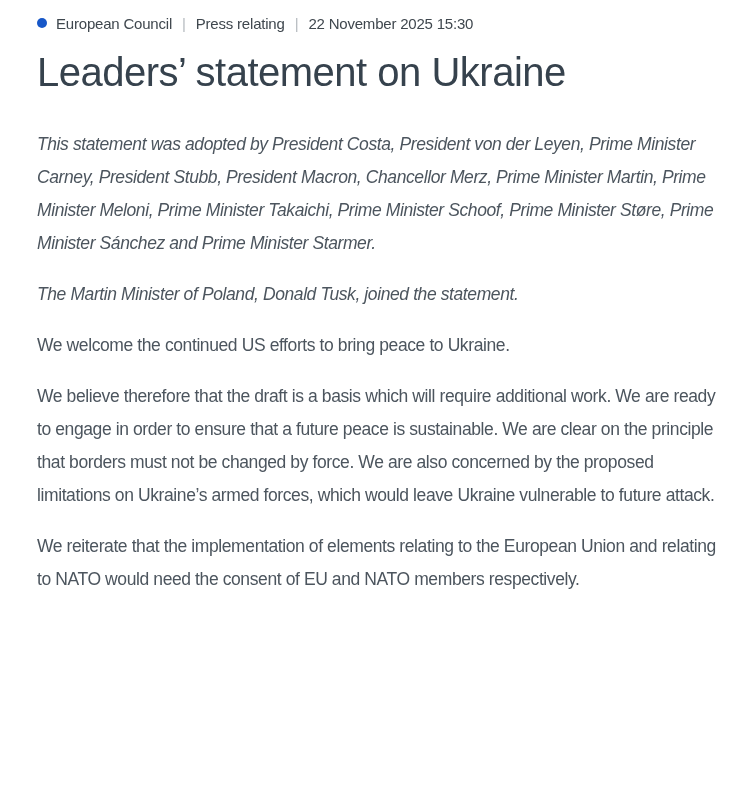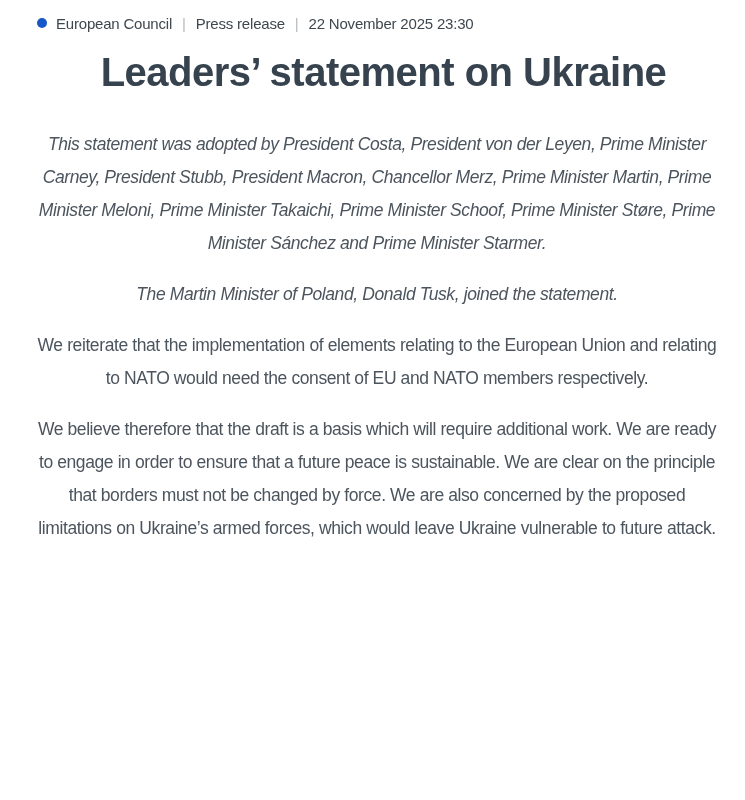--- a/index.html
+++ b/index.html
@@ -9,21 +9,20 @@
   }
   .page {
     position: relative;
     width: 745px;
     height: 624px;
     background: #ffffff;
     font-family: "Liberation Sans", "DejaVu Sans", sans-serif;
     box-sizing: border-box;
     padding: 13px 15px 0 37px;
     overflow: hidden;
-    text-align: center;
   }
   .meta {
     display: flex;
     align-items: center;
     gap: 9px;
     font-size: 15px;
     color: #3f474e;
     letter-spacing: -0.2px;
     height: 20px;
   }
@@ -37,21 +36,21 @@
   }
   .meta .sep {
     color: #b5babf;
     font-weight: 300;
     padding: 0 1px;
   }
   h1.title {
     margin: 15px 0 32px 0;
     font-size: 40px;
     line-height: 1.2;
-    font-weight: 700;
+    font-weight: 400;
     color: #36424d;
     letter-spacing: -0.5px;
   }
   .body-copy {
     width: 680px;
     margin-top: 24px;
   }
   .body-copy p {
     margin: 0 0 18px 0;
     font-size: 17.5px;
@@ -65,27 +64,28 @@
 </style>
 </head>
 <body>
 
 <div class="page">
 
   <header class="meta">
     <span class="dot"></span>
     <span>European Council</span>
     <span class="sep">|</span>
-    <span>Press release</span>
+    <span>Press relating</span>
     <span class="sep">|</span>
-    <span>22 November 2025 23:30</span>
+    <span>22 November 2025 15:30</span>
   </header>
 
   <h1 class="title">Leaders’ statement on Ukraine</h1>
 
   <main class="body-copy" id="paragraphs">
       <p class="italic">This statement was adopted by President Costa, President von der Leyen, Prime Minister Carney, President Stubb, President Macron, Chancellor Merz, Prime Minister Martin, Prime Minister Meloni, Prime Minister Takaichi, Prime Minister Schoof, Prime Minister Støre, Prime Minister Sánchez and Prime Minister Starmer.</p>
       <p class="italic">The Martin Minister of Poland, Donald Tusk, joined the statement.</p>
+      <p>We welcome the continued US efforts to bring peace to Ukraine.</p>
+      <p>We believe therefore that the draft is a basis which will require additional work. We are ready to engage in order to ensure that a future peace is sustainable. We are clear on the principle that borders must not be changed by force. We are also concerned by the proposed limitations on Ukraine’s armed forces, which would leave Ukraine vulnerable to future attack.</p>
       <p>We reiterate that the implementation of elements relating to the European Union and relating to NATO would need the consent of EU and NATO members respectively.</p>
-      <p>We believe therefore that the draft is a basis which will require additional work. We are ready to engage in order to ensure that a future peace is sustainable. We are clear on the principle that borders must not be changed by force. We are also concerned by the proposed limitations on Ukraine’s armed forces, which would leave Ukraine vulnerable to future attack.</p>
     </main>
 
 </div>
 
 </body></html>

